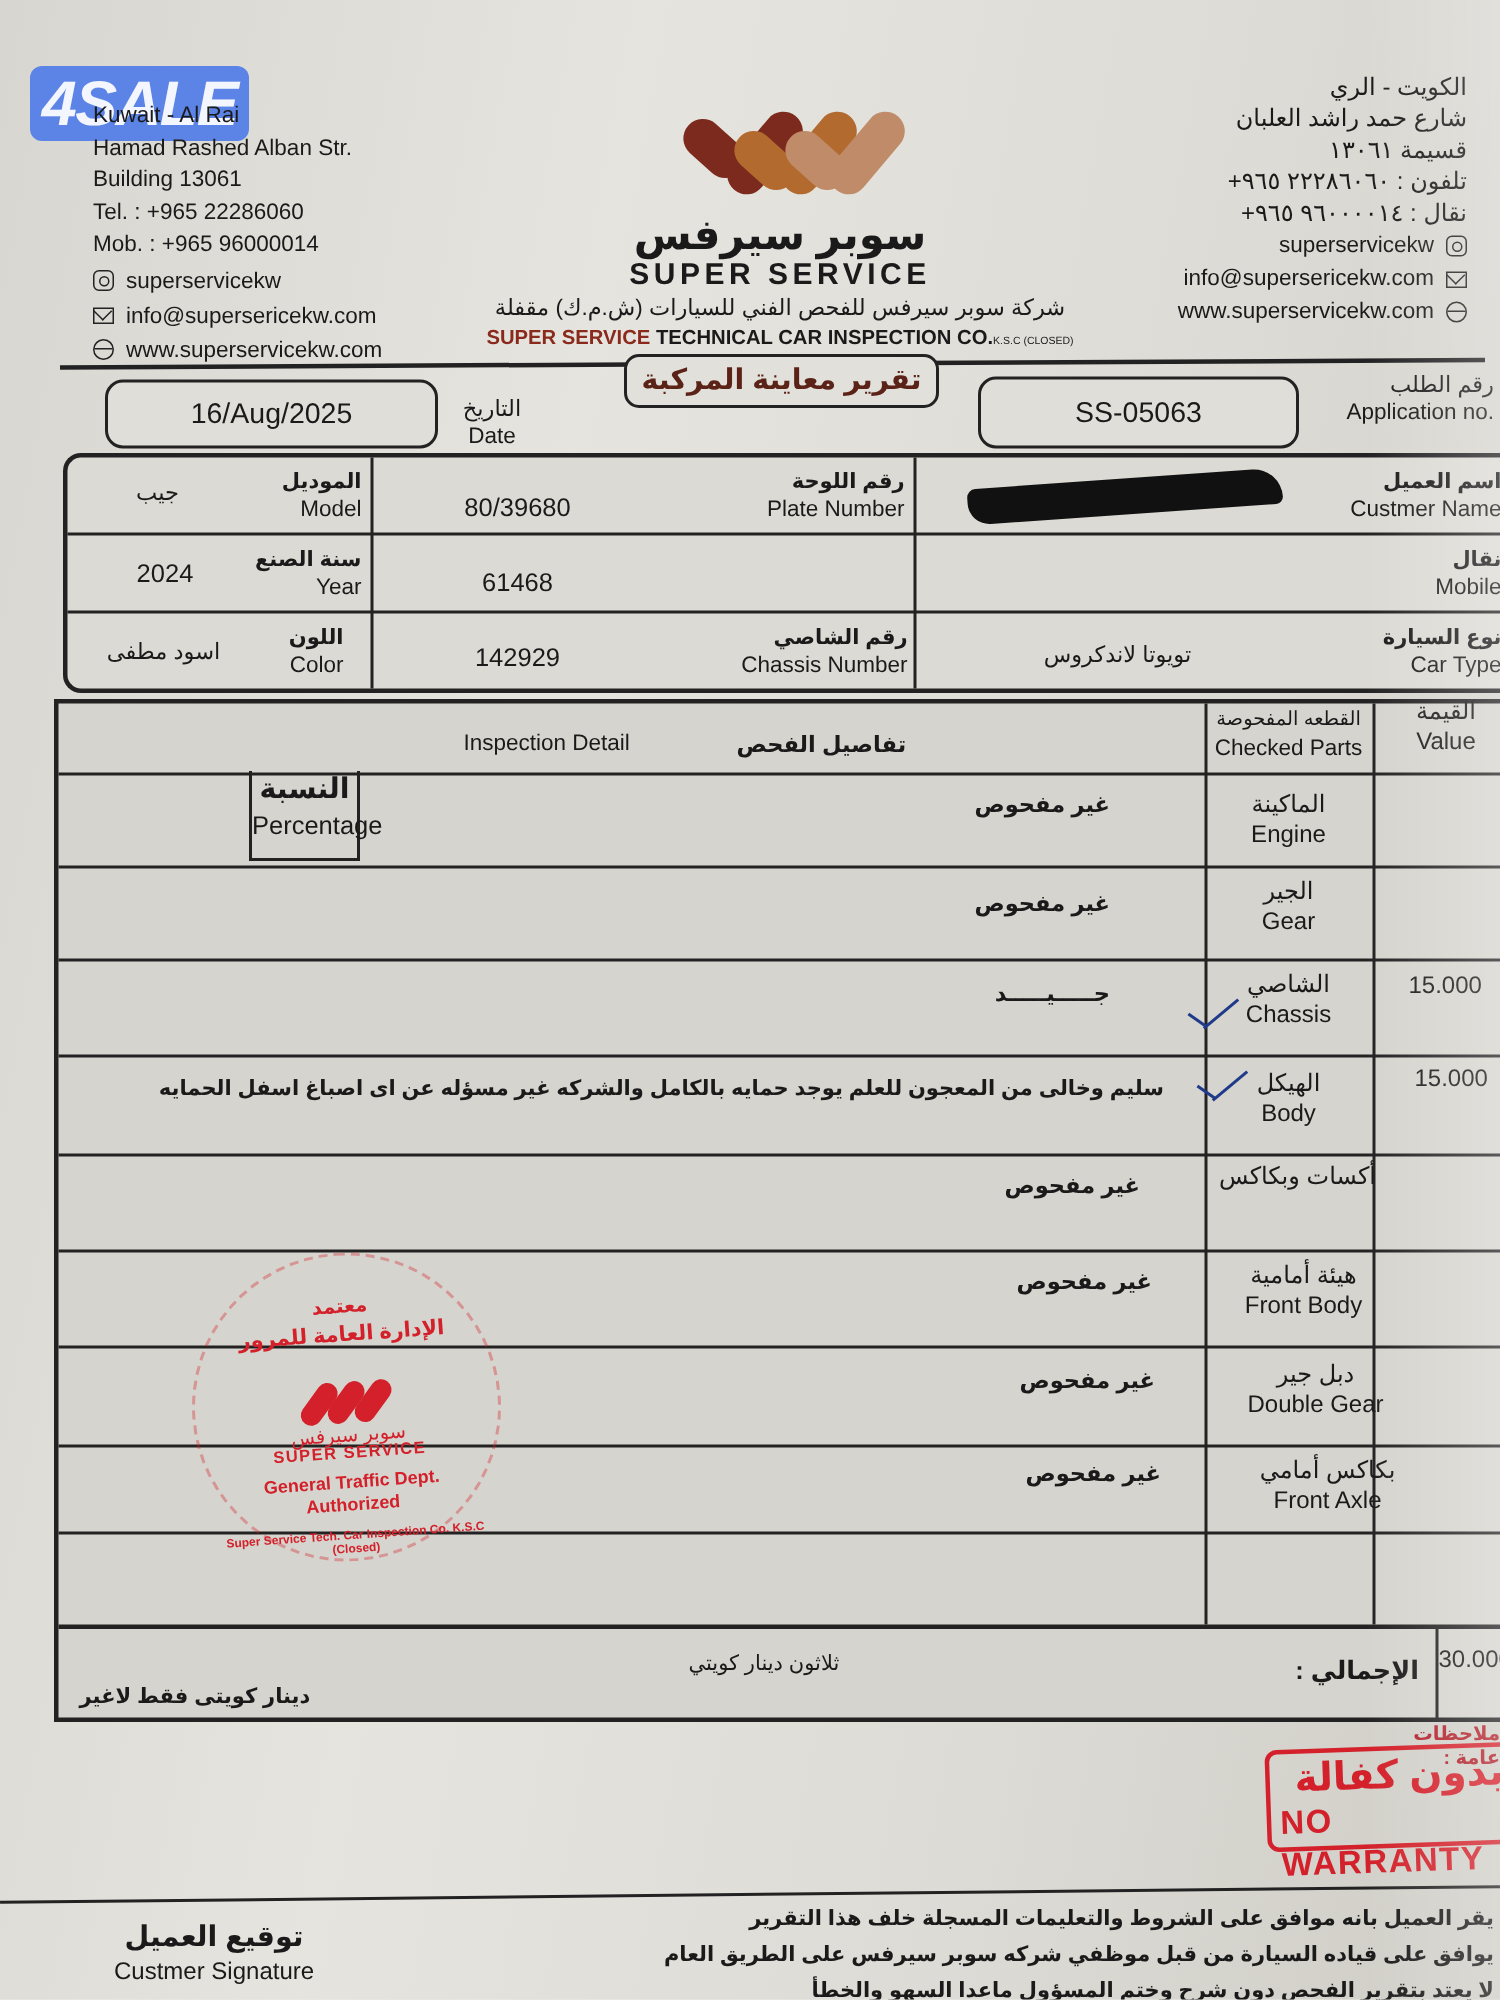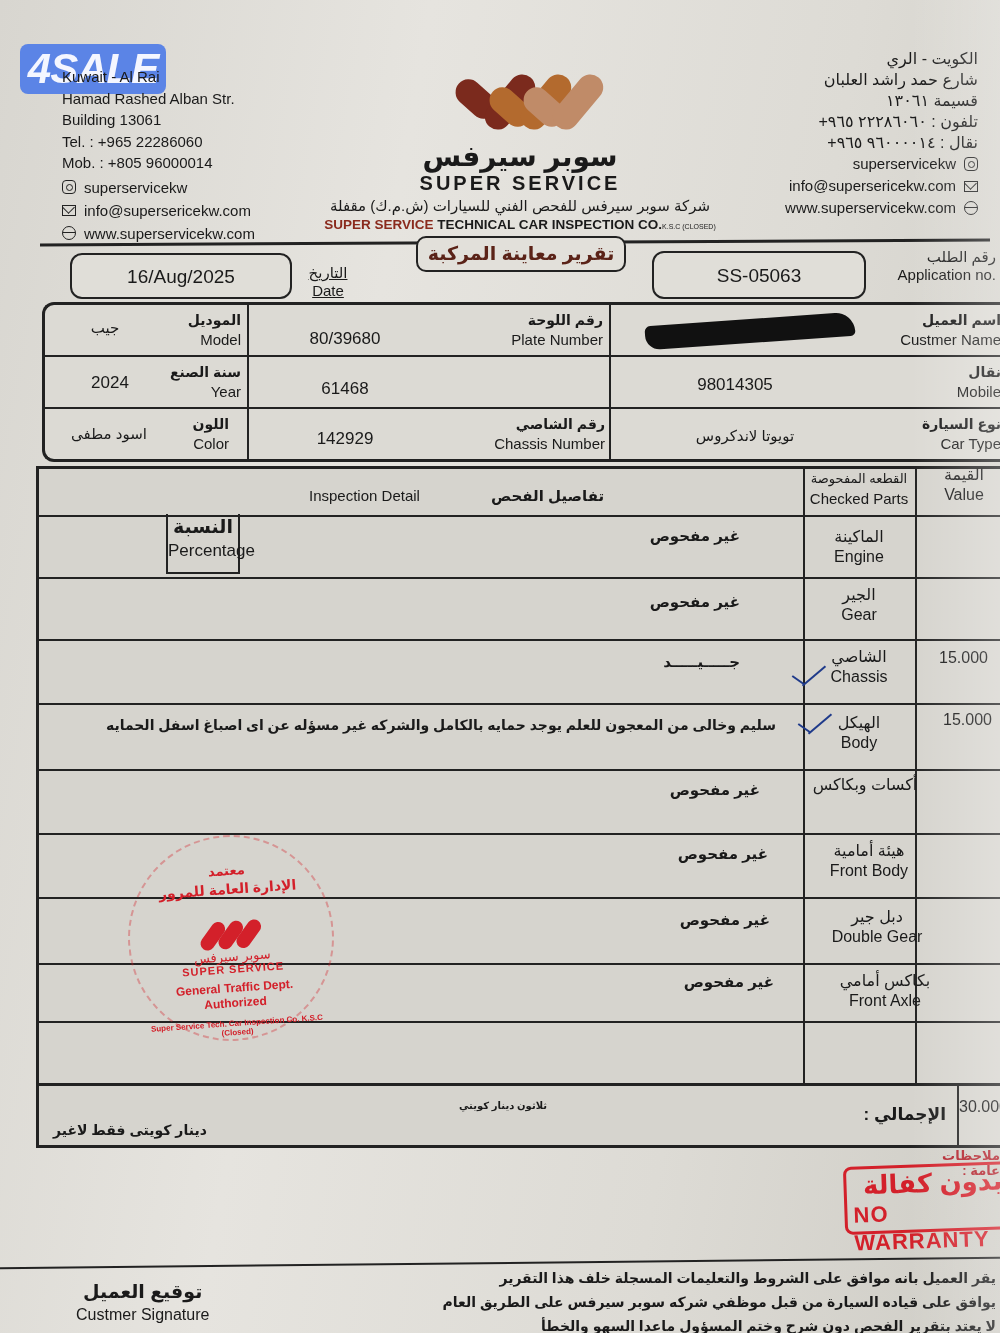--- a/index.html
+++ b/index.html
@@ -59,21 +59,21 @@
     position: absolute; left: 416px; top: 236px; width: 210px; height: 36px;
     border: 2px solid #222; border-radius: 10px; background: #e2e0da;
     text-align: center; font-size: 19px; font-weight: bold; color: #5b2318; line-height: 32px; direction: rtl;
   }
 
   .pill { position: absolute; border: 2px solid #222; border-radius: 12px; background: #e0ded8; text-align: center; font-size: 19px; }
   .date-pill { left: 70px; top: 253px; width: 222px; height: 46px; line-height: 44px; }
   .app-pill { left: 652px; top: 251px; width: 214px; height: 48px; line-height: 46px; }
   .lbl2 { position: absolute; font-size: 15px; line-height: 18px; text-align: center; }
   .lbl2 .ar { direction: rtl; display: block; }
-  .date-lbl { left: 300px; top: 264px; width: 56px; text-decoration: underline; }
+  .date-lbl { left: 300px; top: 264px; width: 56px; }
   .app-lbl { left: 876px; top: 248px; width: 120px; text-align: right; }
 
   
   .veh {
     position: absolute; left: 42px; top: 302px; width: 1000px; height: 160px;
     border: 3px solid #222; border-right: none; border-radius: 12px 0 0 12px;
     background: #dcdad4;
   }
   .veh-row { position: absolute; left: 0; right: 0; height: 52px; border-bottom: 2px solid #222; }
   .veh-row:last-child { border-bottom: none; }
@@ -114,21 +114,21 @@
   .stamp .mark { position: absolute; left: 68px; top: 84px; width: 70px; height: 30px; }
   .stamp .mark i { position: absolute; width: 14px; height: 32px; background: #d3202a; border-radius: 7px; transform: rotate(40deg); top: 0; }
   .stamp .t3 { position: absolute; top: 114px; left: 0; right: 0; font-size: 13px; direction: rtl; }
   .stamp .t4 { position: absolute; top: 128px; left: 0; right: 0; font-size: 11px; font-weight: bold; letter-spacing: 1px; }
   .stamp .t5 { position: absolute; top: 146px; left: 0; right: 0; font-size: 12px; font-weight: bold; line-height: 15px; }
   .stamp .t6 { position: absolute; bottom: 4px; left: 0; right: 0; font-size: 11px; font-weight: bold; }
 
   .total-row { position: absolute; left: 0; right: 0; top: 614px; height: 64px; border-top: 3px solid #222; }
   .total-lbl { position: absolute; right: 90px; top: 18px; font-size: 17px; font-weight: bold; direction: rtl; }
   .total-val { position: absolute; right: -2px; top: 12px; font-size: 16px; }
-  .total-words { position: absolute; left: 420px; top: 14px; font-size: 10px; font-weight: bold; direction: rtl; }
+  .total-words { position: absolute; left: 420px; top: 14px; font-size: 14px; font-weight: normal; direction: rtl; }
   .total-suffix { position: absolute; left: 14px; top: 36px; font-size: 14px; font-weight: bold; direction: rtl; }
 
   
   .nowarr {
     position: absolute; left: 844px; top: 1164px; width: 170px; height: 68px;
     border: 3px solid #d3202a; border-radius: 8px; color: #d3202a; transform: rotate(-2deg);
   }
   .nowarr .ar { font-size: 26px; font-weight: bold; direction: rtl; text-align: right; padding-right: 8px; line-height: 32px; }
   .nowarr .en { font-size: 22px; font-weight: bold; letter-spacing: 1px; padding-left: 6px; line-height: 28px; }
   .notes-hdr { position: absolute; left: 930px; top: 1148px; font-size: 13px; font-weight: bold; color: #b2202a; direction: rtl; }
@@ -145,21 +145,21 @@
 
 <div class="page">
 
   <div class="watermark">4SALE</div>
 
   <div class="contact-left">
     <div>Kuwait - Al Rai</div>
     <div>Hamad Rashed Alban Str.</div>
     <div>Building 13061</div>
     <div>Tel.    : +965 22286060</div>
-    <div>Mob. : +805 96000014</div>
+    <div>Mob. : +965 96000014</div>
     <div class="social">
       <div class="social-row">
           <span class="ico insta"></span>
           <span>superservicekw</span>
         </div>
       <div class="social-row">
           <span class="ico mail"></span>
           <span>info@supersericekw.com</span>
         </div>
       <div class="social-row">
@@ -228,21 +228,20 @@
       <div class="vcell v-val" style="left:240px;width:120px;top:24px">80/39680</div>
       <div class="vcell v-lbl" style="left:420px;width:138px"><span class="ar">رقم اللوحة</span><span>Plate Number</span></div>
       <div class="vcell" style="left:600px;top:14px;width:210px;height:24px;background:#111;border-radius:12px 40px 10px 30px;transform:rotate(-4deg)"></div>
       <div class="vcell v-lbl" style="left:820px;width:136px"><span class="ar">اسم العميل</span><span>Custmer Name</span></div>
     </div>
 
     <div class="veh-row" style="top:52px">
       <div class="vcell v-val" style="left:30px;width:70px;top:16px">2024</div>
       <div class="vcell v-lbl" style="left:100px;width:96px"><span class="ar">سنة الصنع</span><span>Year</span></div>
       <div class="vcell v-val" style="left:240px;width:120px;top:22px">61468</div>
-      <div class="vcell v-val" style="left:600px;width:180px;top:18px">98014305</div>
       <div class="vcell v-lbl" style="left:820px;width:136px"><span class="ar">نقال</span><span>Mobile</span></div>
     </div>
 
     <div class="veh-row" style="top:104px">
       <div class="vcell v-val" style="left:24px;width:80px;top:16px;font-size:15px;direction:rtl">اسود مطفى</div>
       <div class="vcell v-lbl" style="left:100px;width:84px"><span class="ar">اللون</span><span>Color</span></div>
       <div class="vcell v-val" style="left:240px;width:120px;top:20px">142929</div>
       <div class="vcell v-lbl" style="left:420px;width:140px"><span class="ar">رقم الشاصي</span><span>Chassis Number</span></div>
       <div class="vcell v-val" style="left:620px;width:160px;top:18px;font-size:15px;direction:rtl">تويوتا لاندكروس</div>
       <div class="vcell v-lbl" style="left:820px;width:136px"><span class="ar">نوع السيارة</span><span>Car Type</span></div>

